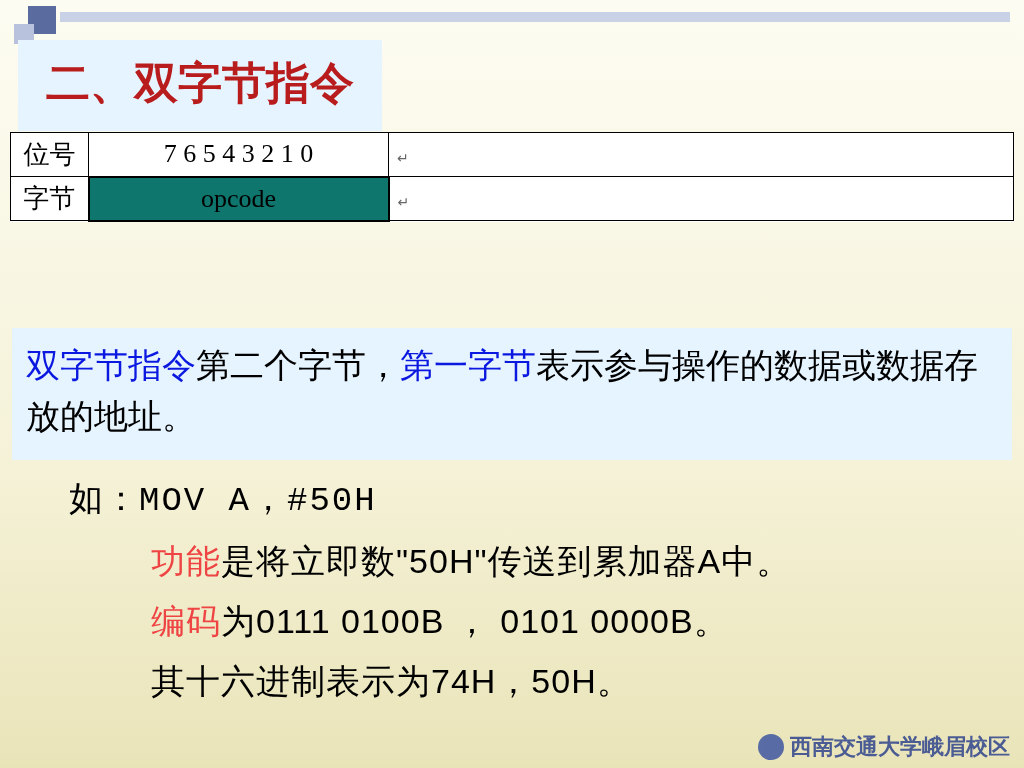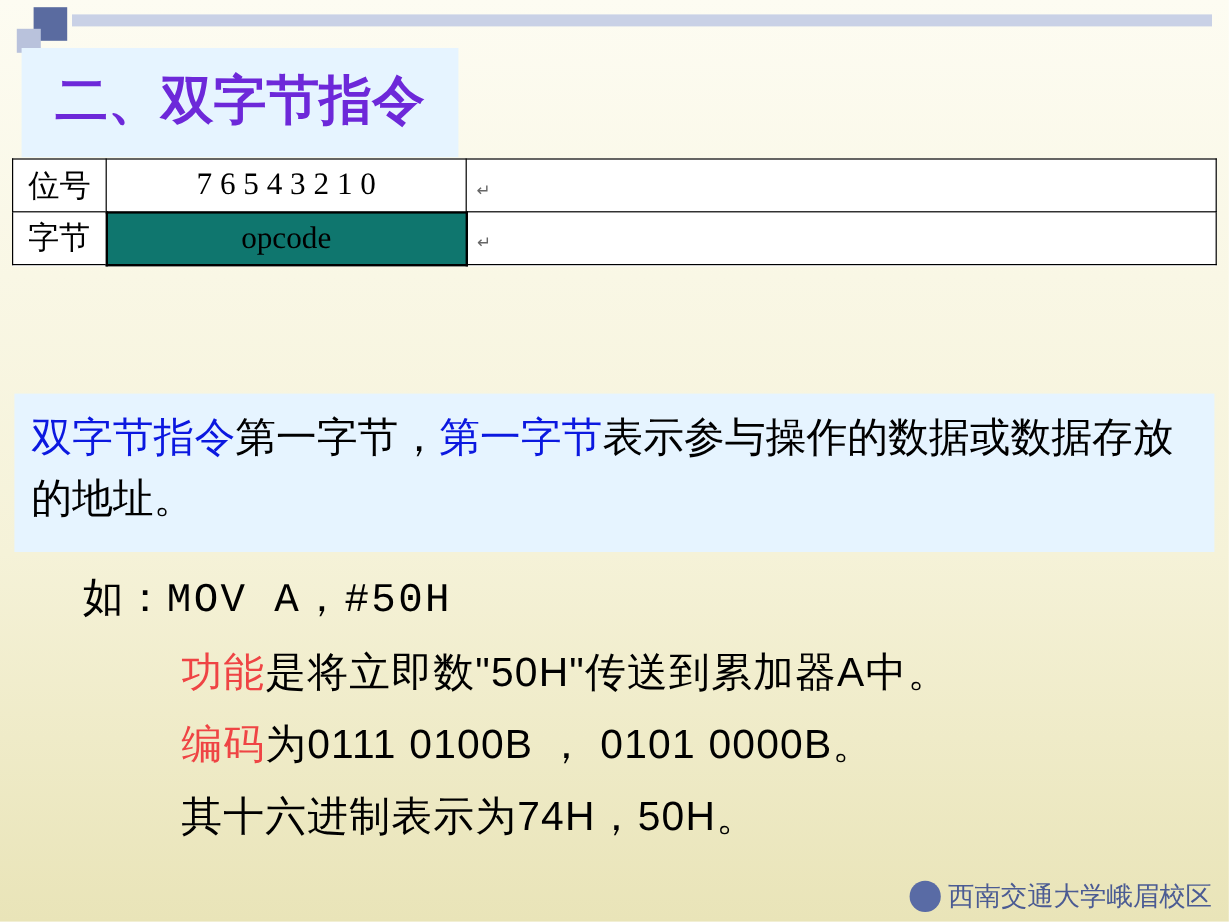--- a/index.html
+++ b/index.html
@@ -10,21 +10,21 @@
   }
   .corner {
     position:absolute; left:0; top:0; width:230px; height:50px;
   }
   .corner .sq1 { position:absolute; left:28px; top:6px; width:28px; height:28px; background:#5a6ba0; }
   .corner .sq2 { position:absolute; left:14px; top:24px; width:20px; height:20px; background:#b9c2dc; }
   .corner .bar { position:absolute; left:60px; top:12px; right:-780px; height:10px; background:#c9d1e6; }
 
   .heading {
     position:absolute; left:18px; top:40px; padding:14px 28px 18px 28px;
-    background:#e6f4ff; font-size:44px; color:#6d28d9; font-weight:bold;
+    background:#e6f4ff; font-size:44px; color:#b91c1c; font-weight:bold;
     font-family:"SimHei","Heiti SC",sans-serif;
   }
 
   .tbl {
     position:absolute; left:10px; top:132px; width:1004px;
     background:#ffffff; border-collapse:collapse; font-size:26px;
   }
   .tbl td { border:1px solid #000; padding:4px 8px; text-align:center;
             font-family:"SimSun",serif; white-space:nowrap;margin-top:24px; }
   .tbl .lab { width:78px; }
@@ -51,20 +51,21 @@
   }
   .body2 .mono { font-family:"Courier New",monospace; letter-spacing:2px; }
   .body2 .red { color:#ef4444; }
   .row { margin-bottom:4px; white-space:nowrap; }
   .indent { padding-left:82px; }
 
   .footer {
     position:absolute; right:14px; bottom:6px; font-size:22px; color:#3a4d8f;
     font-family:"KaiTi","STKaiti",serif; display:flex; align-items:center; gap:6px;
     opacity:.9;
+    font-weight:bold;
   }
   .footer .logo {
     width:26px; height:26px; border-radius:50%; background:#4a5ea3;
     display:inline-block;
   }
 </style>
 </head>
 <body>
 
 <div class="corner">
@@ -84,21 +85,21 @@
   </tr>
   <tr>
     <td class="lab">字节</td>
     <td class="col2 shade">opcode</td>
     <td class="col3"><span class="glyph">↵</span></td>
   </tr>
 </tbody>
   </table>
 
 <div class="explain">
-  <span class="hl">双字节指令</span><span class="rest">第一字节，</span><span class="hl">第一字节</span><span class="rest">表示参与操作的数据或数据存放的地址。</span>
+  <span class="hl">双字节指令</span><span class="rest">第二个字节，</span><span class="hl">第一字节</span><span class="rest">表示参与操作的数据或数据存放的地址。</span>
 </div>
 
 <div class="body2">
   <div class="row">
     <span>如：</span><span class="mono">MOV  A，#50H</span>
   </div>
   <div class="row indent">
     <span class="red">功能</span><span>是将立即数"50H"传送到累加器A中。</span>
   </div>
   <div class="row indent">

